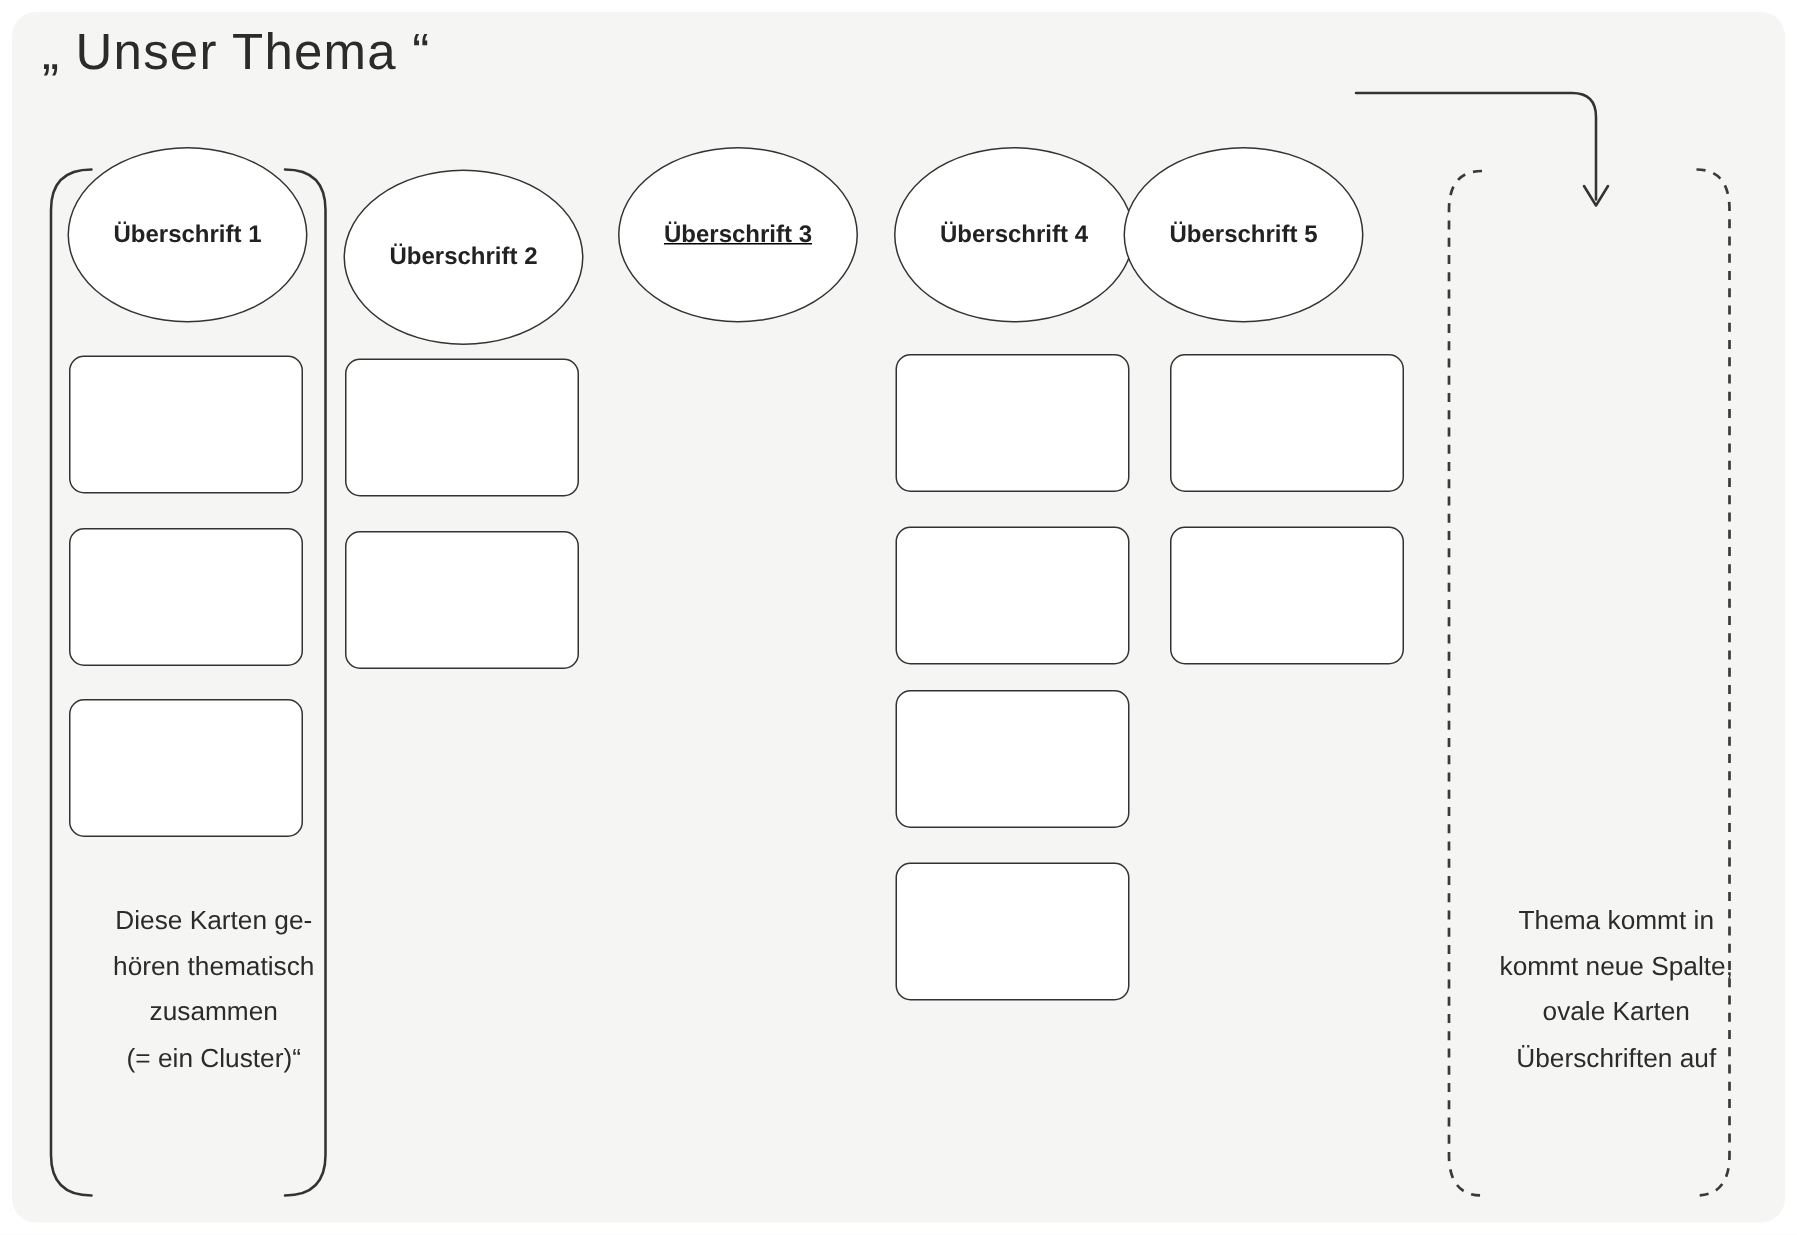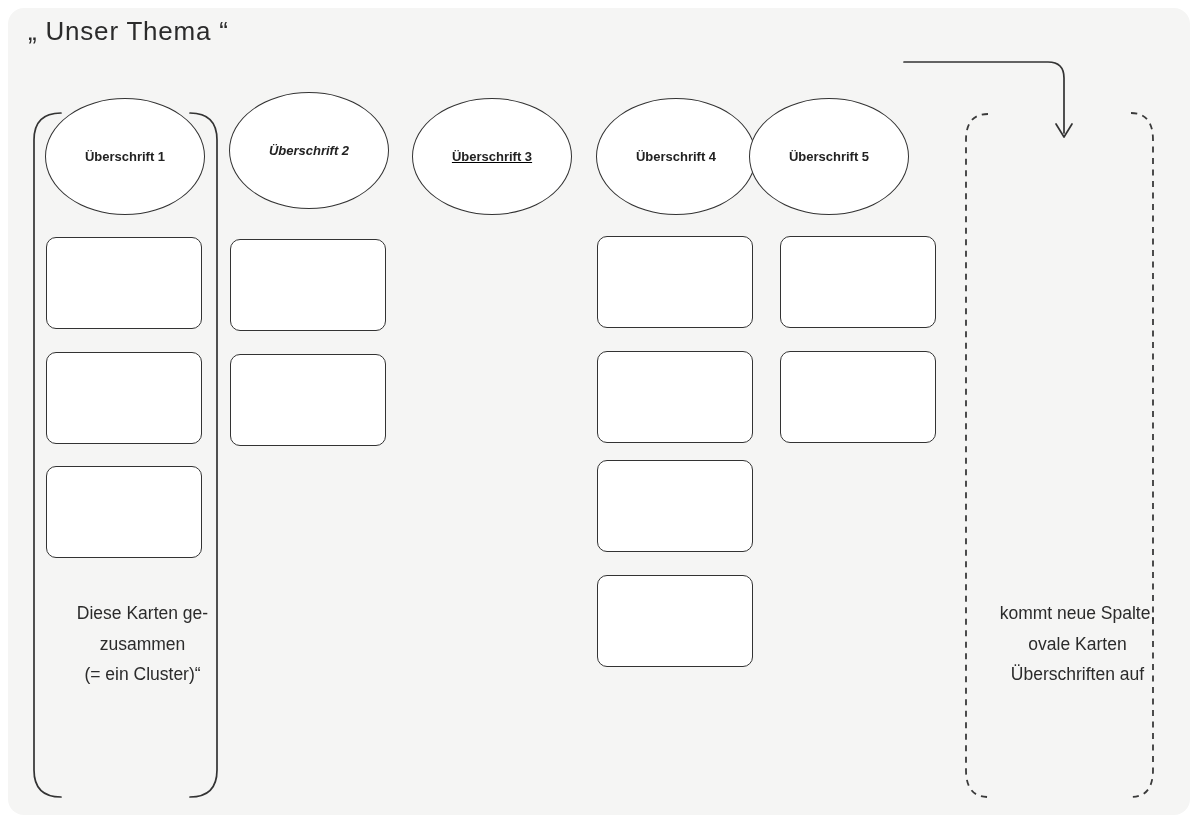--- a/index.html
+++ b/index.html
@@ -18,21 +18,21 @@
   #board {
     position: absolute;
     left: 8px; top: 8px;
     width: 1182px; height: 807px;
     background: var(--canvas-bg, #f5f5f4);
     border-radius: 16px;
   }
   #title {
     position: absolute;
     left: 28px; top: 16px;
-    font-size: 26px;
+    font-size: 34px;
     letter-spacing: 0.8px;
     color: var(--text, #2b2b2b);
     white-space: nowrap;
   }
   #overlay {
     position: absolute;
     left: 0; top: 0;
     width: 1198px; height: 823px;
     pointer-events: none;
   }
@@ -40,21 +40,21 @@
     position: absolute;
     width: 158px; height: 115px;
     background: var(--card-bg, #ffffff);
     border: 1.6px solid var(--stroke, #333333);
     border-radius: 50%;
     display: flex;
     align-items: center;
     justify-content: center;
   }
   .oval-label {
-    font-size: 13px;
+    font-size: 16px;
     font-weight: 600;
     color: #222222;
     white-space: nowrap;
   }
   .card {
     position: absolute;
     width: 156px; height: 92px;
     background: var(--card-bg, #ffffff);
     border: 1.6px solid var(--stroke, #333333);
     border-radius: 10px;
@@ -91,21 +91,21 @@
     <path d="M 1056 124 L 1064 137 L 1072 124" fill="none" stroke="#333333" stroke-width="1.7" stroke-linecap="round" stroke-linejoin="round"></path>
   </svg>
 
   <div id="columns-root">
       <div class="oval" style="left: 45px; top: 98px;">
         <span class="oval-label">Überschrift 1</span>
       </div>
       <div class="card" style="left: 46px; top: 237px;"></div>
       <div class="card" style="left: 46px; top: 352px;"></div>
       <div class="card" style="left: 46px; top: 466px;"></div>
-      <div class="oval" style="left: 229px; top: 92px; font-style: italic;">
+      <div class="oval" style="left: 229px; top: 113px;">
         <span class="oval-label">Überschrift 2</span>
       </div>
       <div class="card" style="left: 230px; top: 239px;"></div>
       <div class="card" style="left: 230px; top: 354px;"></div>
       <div class="oval" style="left: 412px; top: 98px; text-decoration: underline;">
         <span class="oval-label">Überschrift 3</span>
       </div>
       <div class="oval" style="left: 596px; top: 98px; align-items: center;">
         <span class="oval-label">Überschrift 4</span>
       </div>
@@ -115,21 +115,23 @@
       <div class="card" style="left: 597px; top: 575px;"></div>
       <div class="oval" style="left: 749px; top: 98px;">
         <span class="oval-label">Überschrift 5</span>
       </div>
       <div class="card" style="left: 780px; top: 236px;"></div>
       <div class="card" style="left: 780px; top: 351px;"></div>
     </div>
 
   <div id="cluster-note" class="note">
       <div>Diese Karten ge-</div>
+      <div>hören thematisch</div>
       <div>zusammen</div>
       <div>(= ein Cluster)“</div>
     </div>
   <div id="new-column-note" class="note">
+      <div>Thema kommt in</div>
       <div>kommt neue Spalte,</div>
       <div>ovale Karten</div>
       <div>Überschriften auf</div>
     </div>
 </div>
 
 </body></html>

